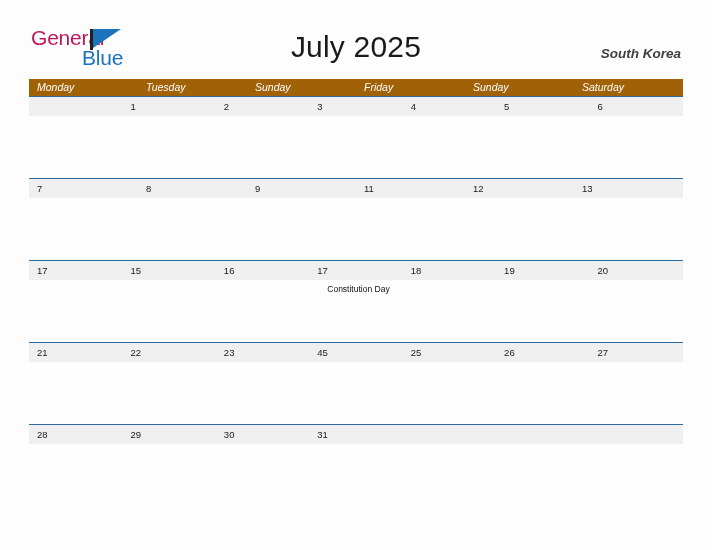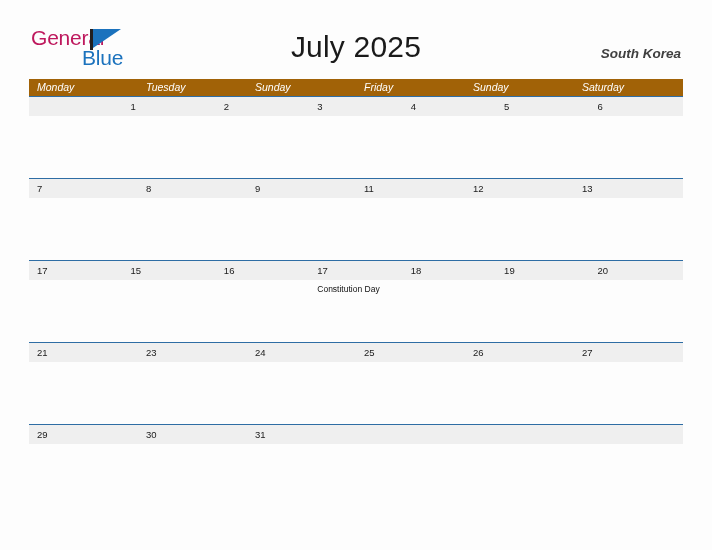--- a/index.html
+++ b/index.html
@@ -159,20 +159,21 @@
     line-height: 13px;
   }
   .day-event {
     position: absolute;
     left: 8px;
     top: 22px;
     right: 3px;
     font-size: 8.5px;
     color: #111111;
     line-height: 12px;
+    text-align: center;
   }
 </style>
 </head>
 <body>
 
 <div class="page">
 
   <div class="top-bar">
 
     <div class="logo">
@@ -296,45 +297,53 @@
       </div>
     </div>
 
     <div class="week-row">
       <div class="week-cells">
         <div class="day-cell">
           <span class="day-num">21</span>
           <span class="day-event"></span>
         </div>
         <div class="day-cell">
+          <span class="day-num">22</span>
+          <span class="day-event"></span>
+        </div>
+        <div class="day-cell">
           <span class="day-num">23</span>
           <span class="day-event"></span>
         </div>
         <div class="day-cell">
-          <span class="day-num">24</span>
+          <span class="day-num">45</span>
           <span class="day-event"></span>
         </div>
         <div class="day-cell">
           <span class="day-num">25</span>
           <span class="day-event"></span>
         </div>
         <div class="day-cell">
           <span class="day-num">26</span>
           <span class="day-event"></span>
         </div>
         <div class="day-cell">
           <span class="day-num">27</span>
           <span class="day-event"></span>
         </div>
       </div>
     </div>
 
     <div class="week-row">
       <div class="week-cells">
         <div class="day-cell">
+          <span class="day-num">28</span>
+          <span class="day-event"></span>
+        </div>
+        <div class="day-cell">
           <span class="day-num">29</span>
           <span class="day-event"></span>
         </div>
         <div class="day-cell">
           <span class="day-num">30</span>
           <span class="day-event"></span>
         </div>
         <div class="day-cell">
           <span class="day-num">31</span>
           <span class="day-event"></span>

